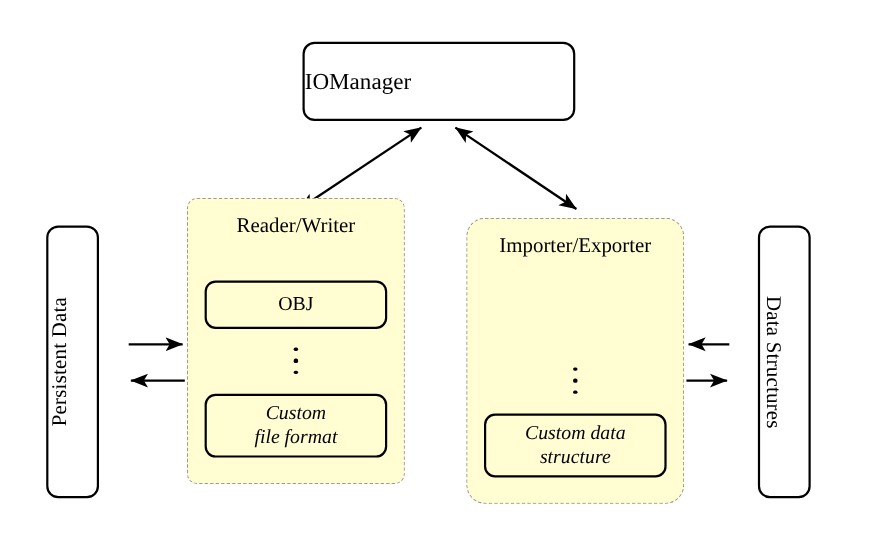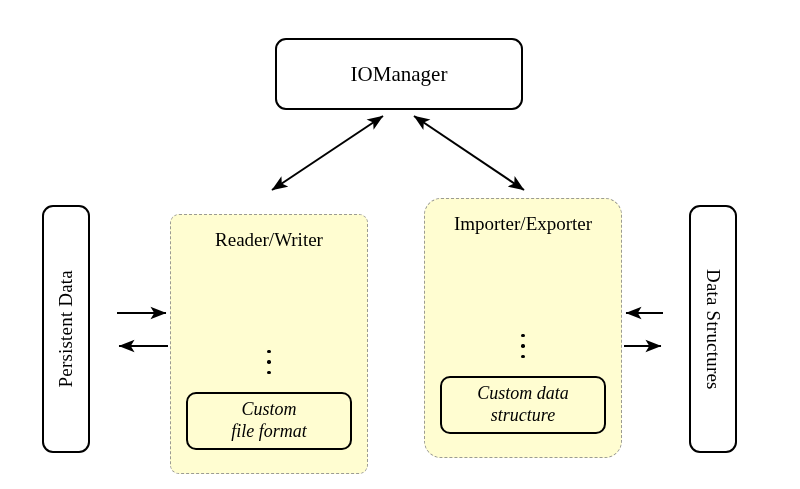--- a/index.html
+++ b/index.html
@@ -31,21 +31,21 @@
 
   
   .node {
     position: absolute;
     box-sizing: border-box;
     border: 2.2px solid #000000;
     border-radius: 11px;
     background: #ffffff;
     display: flex;
     align-items: center;
-    justify-content: center;
+    justify-content: flex-start;
     text-align: center;
     line-height: 1.18;
   }
 
   
   #iomanager-box {
     left: 275px;
     top: 38px;
     width: 248px;
     height: 72px;
@@ -82,21 +82,21 @@
   
   .panel {
     position: absolute;
     box-sizing: border-box;
     border: 1.6px dashed #9b9b93;
     border-radius: 9px;
     background: #fffdd1;
   }
   #reader-writer-panel {
     left: 170px;
-    top: 214px;
+    top: 180px;
     width: 198px;
     height: 260px;
   }
   #importer-exporter-panel {
     left: 424px;
     top: 198px;
     width: 198px;
     height: 260px;
     border-radius: 17px;
   }
@@ -205,20 +205,23 @@
     <span class="vtext-ccw">Persistent Data</span>
   </div>
 
   <div class="node" id="data-structures-box">
     <span class="vtext-cw">Data Structures</span>
   </div>
 
   <div class="panel" id="reader-writer-panel">
     <div class="panel-title">Reader/Writer</div>
 
+    <div class="inner-box inner-top">
+      <span>OBJ</span>
+    </div>
 
     <div class="vdots">
       <span></span>
         <span></span>
         <span></span>
     </div>
 
     <div class="inner-box inner-bottom">
       <span>
         <span>Custom</span><br>

